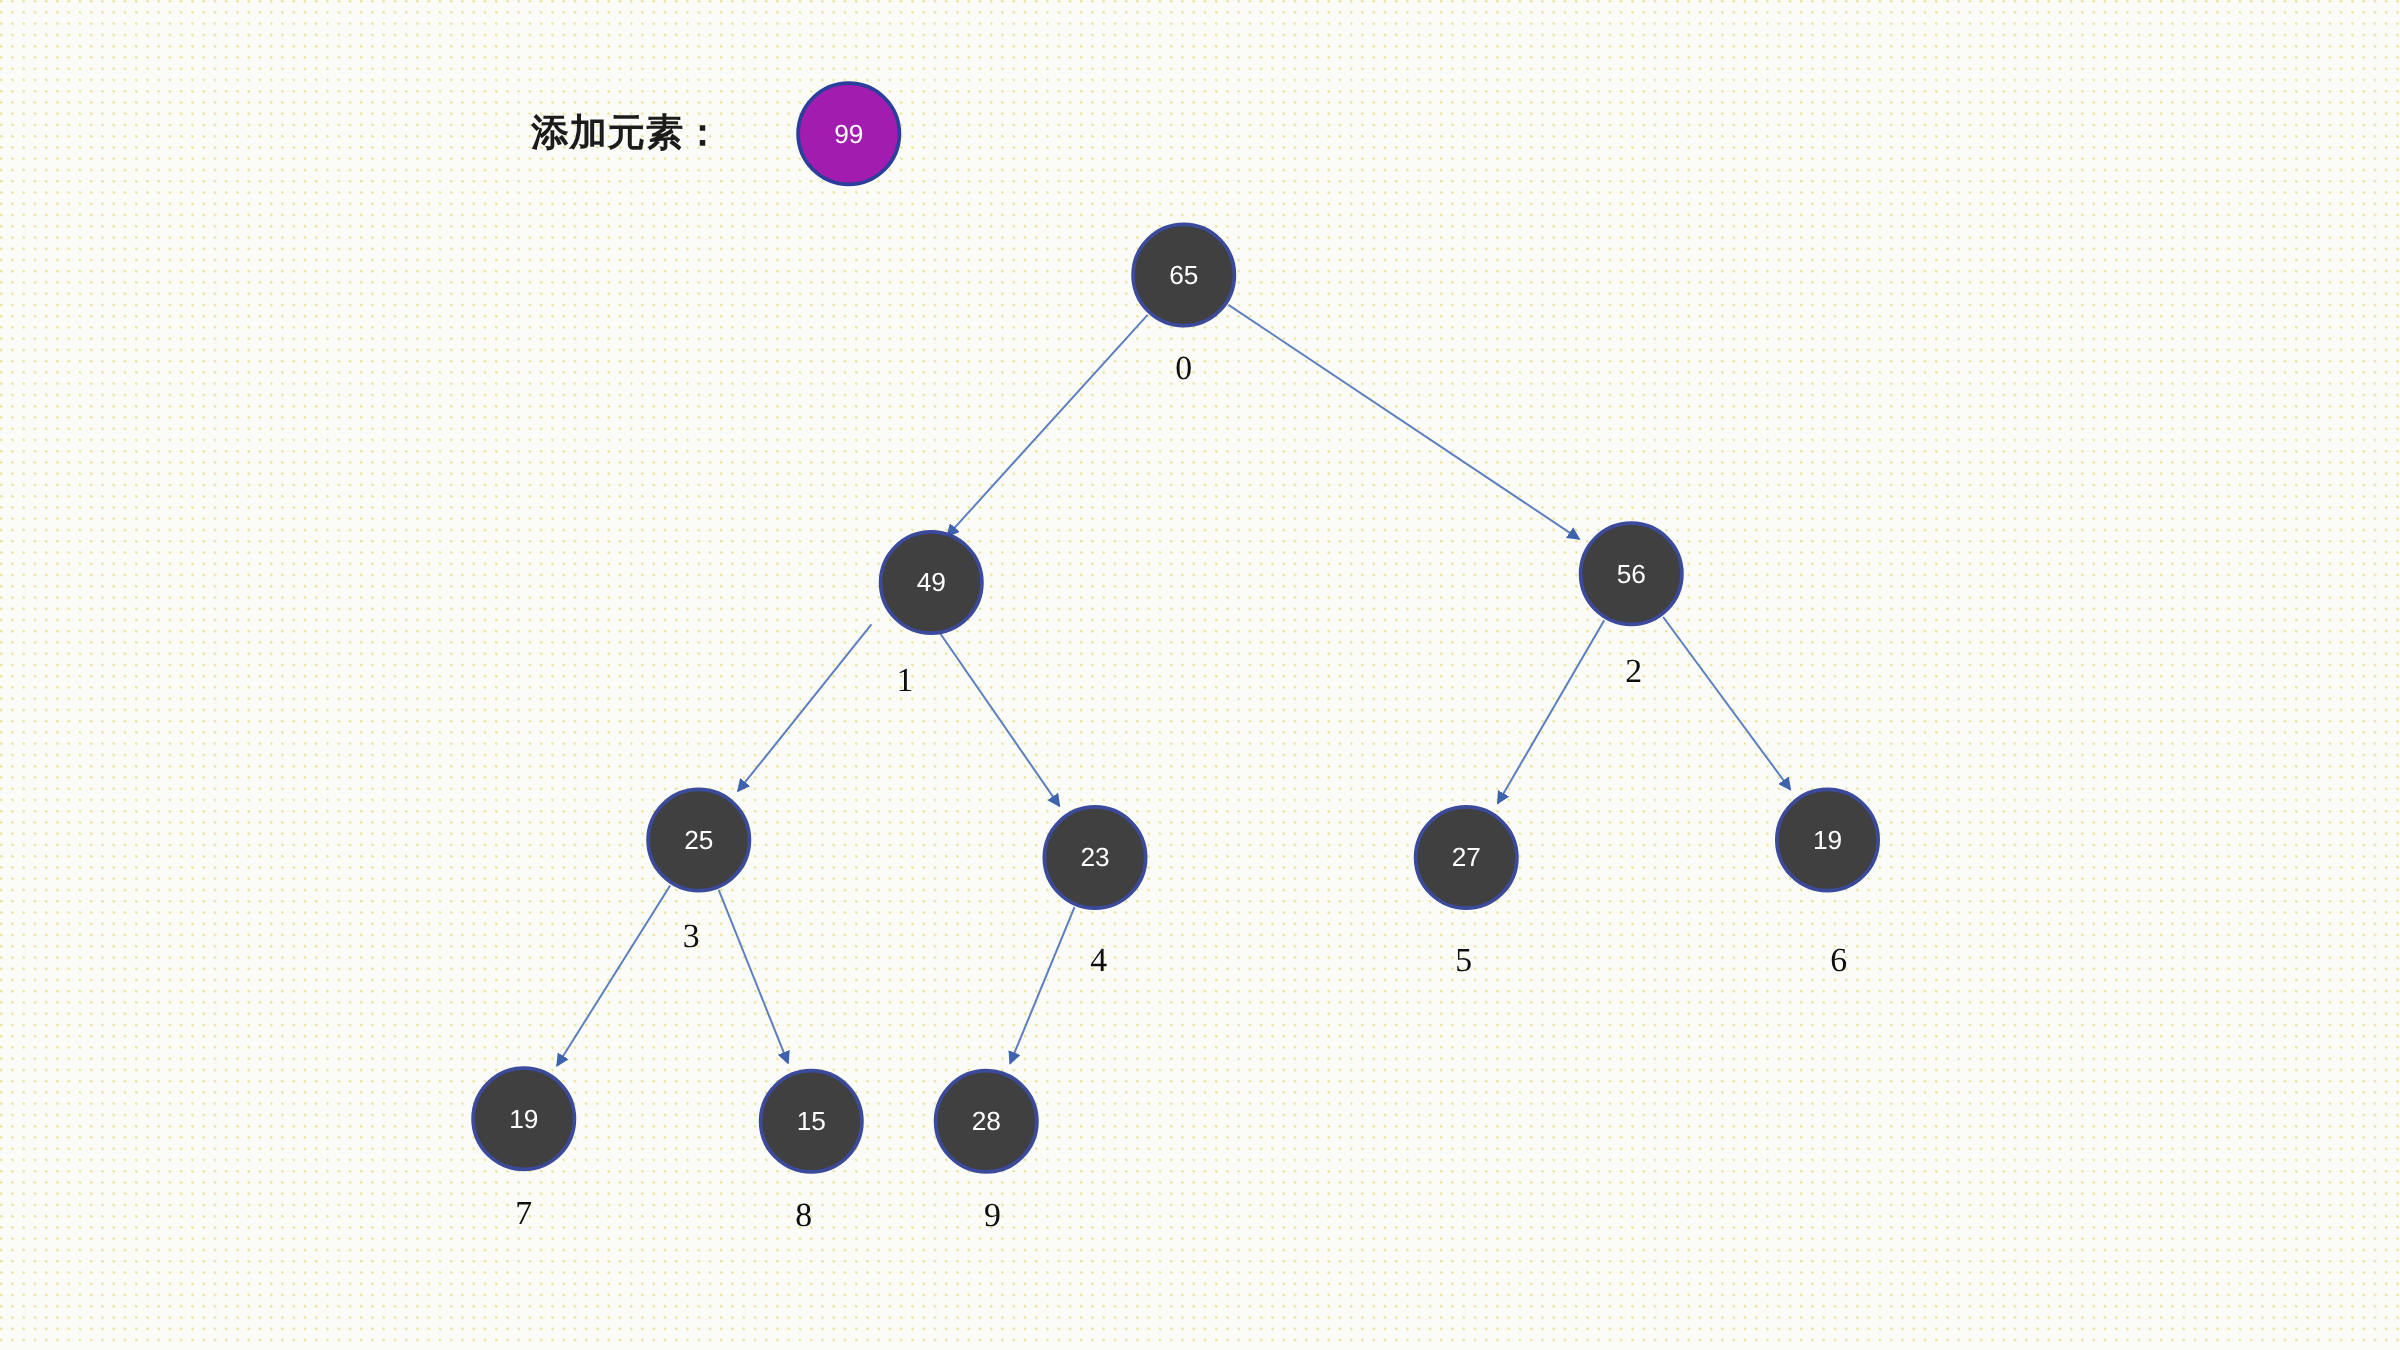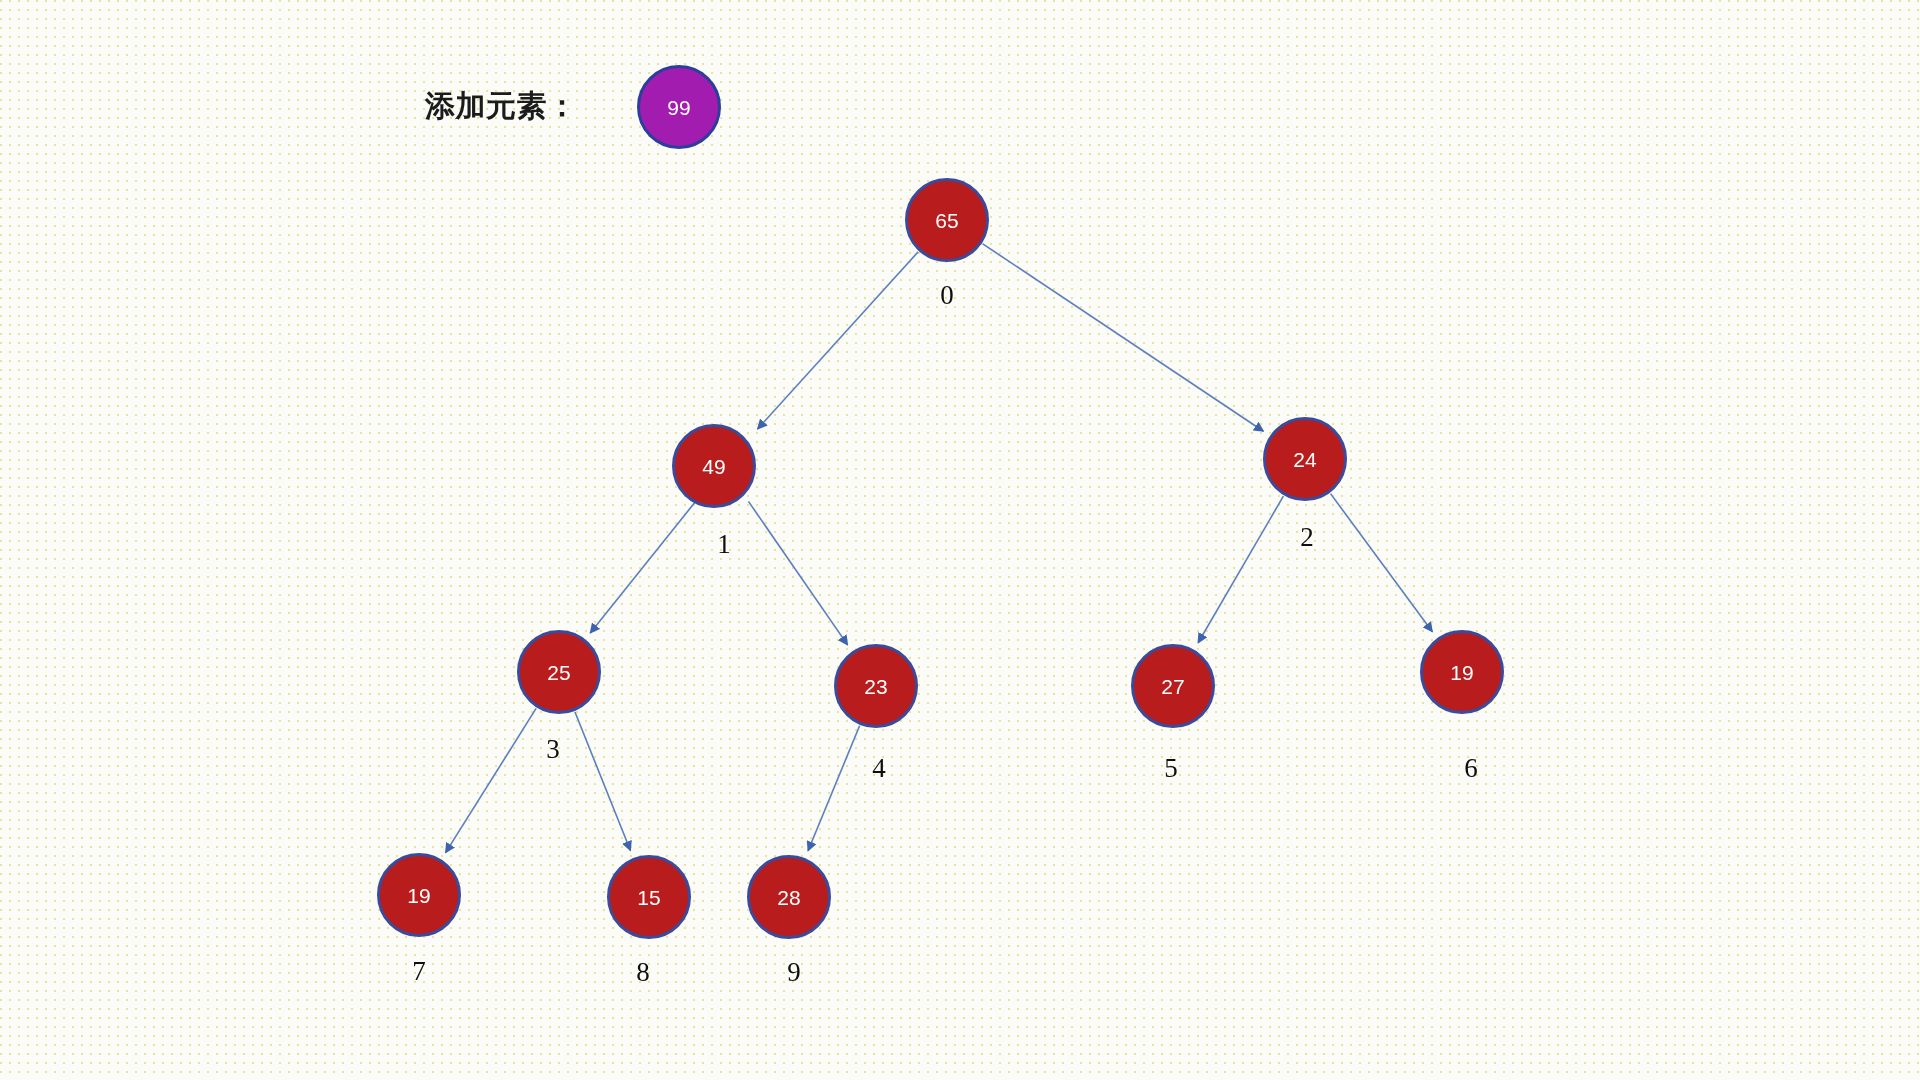--- a/index.html
+++ b/index.html
@@ -59,21 +59,21 @@
     justify-content: center;
     color: #ffffff;
     font-size: 21px;
     font-family: "Liberation Sans", "DejaVu Sans", sans-serif;
     line-height: 1;
     user-select: none;
   }
   .node.tree {
     width: 84px;
     height: 84px;
-    background: #b91c1c;
+    background: #404040;
     border: 3px solid #3b4a9a;
   }
   .node.pending {
     width: 84px;
     height: 84px;
     background: #1ea2dd;
     border: 3px solid #2a3f9b;
   }
 
   .index-label {
@@ -127,26 +127,26 @@
     <div class="node pending" id="pending-node" style="left: 637px; top: 65px; background: #a21caf; border-color: rgb(42, 63, 155);">
       <span>99</span>
     </div>
   </div>
 
   <div id="node-layer">
       <div class="node tree" style="left: 905px; top: 178px;">
         <span>65</span>
       </div>
       <div class="index-label" style="left: 947px; top: 295px; transform: translate(-50%, -50%);">0</div>
-      <div class="node tree" style="left: 672px; top: 424px;">
+      <div class="node tree" style="left: 703px; top: 424px;">
         <span>49</span>
       </div>
       <div class="index-label" style="left: 724px; top: 544px; transform: translate(-50%, -50%);">1</div>
       <div class="node tree" style="left: 1263px; top: 417px;">
-        <span>24</span>
+        <span>56</span>
       </div>
       <div class="index-label" style="left: 1307px; top: 537px; transform: translate(-50%, -50%);">2</div>
       <div class="node tree" style="left: 517px; top: 630px;">
         <span>25</span>
       </div>
       <div class="index-label" style="left: 553px; top: 749px; transform: translate(-50%, -50%);">3</div>
       <div class="node tree" style="left: 834px; top: 644px;">
         <span>23</span>
       </div>
       <div class="index-label" style="left: 879px; top: 768px; transform: translate(-50%, -50%);">4</div>

